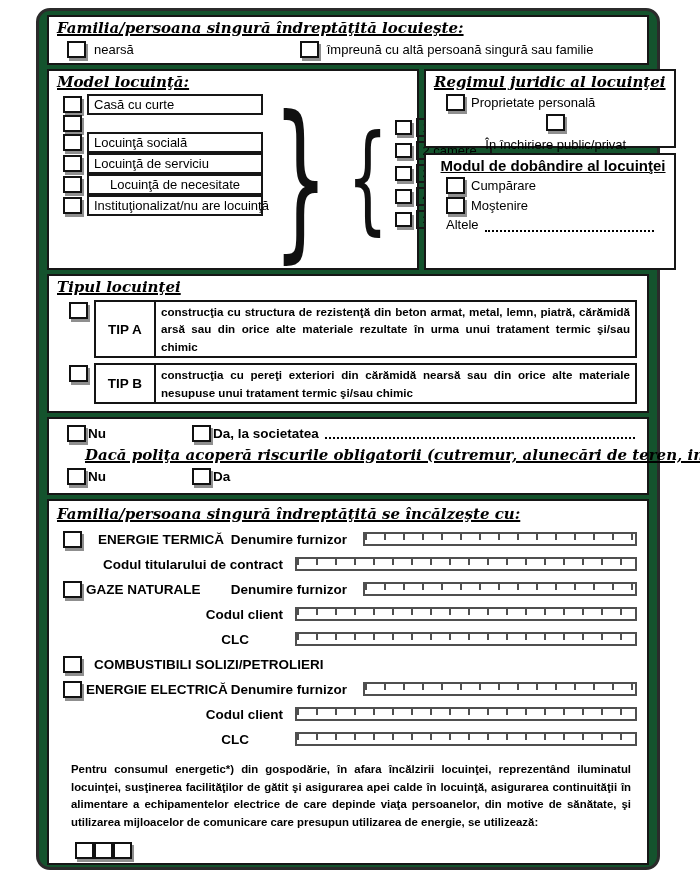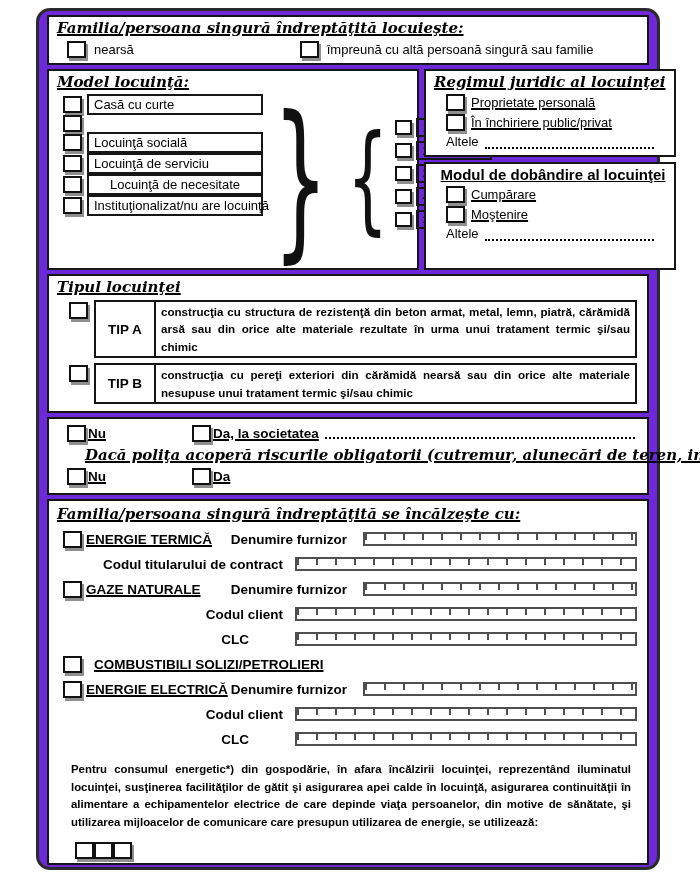--- a/index.html
+++ b/index.html
@@ -1,30 +1,30 @@
 <!DOCTYPE html>
 <html><head>
 <meta charset="utf-8">
 <style>
   html,body{margin:0;padding:0;background:#fff;}
   body{width:700px;height:879px;position:relative;overflow:hidden;
        font-family:"Liberation Sans",sans-serif;color:#000;}
   .sheet{position:absolute;left:36px;top:8px;width:624px;height:862px;
          border:3px solid #2b2b2b;border-radius:14px;box-sizing:border-box;
-         padding:4px 8px;display:flex;flex-direction:column;gap:4px;background:#6d28d9;}
+         padding:4px 8px;display:flex;flex-direction:column;gap:4px;background:#14532d;}
   .box{border:2px solid #161616;box-sizing:border-box;background:#fff;padding:2px 8px;}
   .script-title{font-family:"DejaVu Serif",serif;font-style:italic;font-weight:bold;
          font-size:15px;text-decoration:underline;text-decoration-thickness:1.5px;white-space:nowrap;}
   .sans-title{font-weight:bold;font-size:15px;text-decoration:underline;white-space:nowrap;text-align:right;}
   .cb{width:19px;height:17px;border:2px solid #111;background:#fff;
       box-shadow:2px 3px 0 0 #8f8f8f;flex:none;box-sizing:border-box;}
   .cb.small{width:17px;height:15px;}
   .lbl{font-size:13px;}
   .blbl{font-size:13.5px;font-weight:bold;white-space:nowrap;}
-  .ulbl{text-decoration:underline;text-decoration-thickness:1.5px;}
+  .ulbl{text-decoration-thickness:1.5px;}
   .dots{border-bottom:2px dotted #000;height:11px;box-sizing:border-box;}
   
   .s1-row{display:flex;align-items:center;margin:4px 0 3px 10px;}
   
   .sec2{display:flex;gap:5px;}
   .model-box{width:372px;flex:none;}
   .model-body{display:flex;align-items:flex-start;margin-top:3px;}
   .m-list{display:flex;flex-direction:column;gap:0;}
   .m-row{display:flex;align-items:center;gap:5px;}
   .m-label{border:2px solid #161616;width:176px;height:21px;font-size:13px;
@@ -127,27 +127,27 @@
           </div>
           <div class="r-row">
             <span class="cb small"></span>
             <span class="r-label">&gt; 4 camere</span>
           </div>
         </div>
       </div>
     </div>
 
     <div class="right-col">
-      <div class="box" style="height:88px;">
+      <div class="box" style="height:79px;">
         <div class="script-title">Regimul juridic al locuinţei</div>
         <div class="opt-row">
           <span class="cb"></span>
           <span class="lbl ulbl">Proprietate personală</span>
         </div>
-        <div class="opt-row" style="margin-top:0;">
+        <div class="opt-row" style="margin-top:0;flex-direction:column;">
           <span class="cb"></span>
           <span class="lbl ulbl">În închiriere public/privat</span>
         </div>
         <div class="alt-row">
           <span class="lbl">Altele</span>
           <span class="dots"></span>
         </div>
       </div>
       <div class="box" style="flex:1;">
         <div class="sans-title">Modul de dobândire al locuinţei</div>
@@ -203,21 +203,21 @@
       <span class="blbl ulbl">Da</span>
     </div>
   </div>
 
   <div class="box" style="flex:1;">
     <div class="script-title" style="margin-top:2px;">Familia/persoana singură îndreptăţită se încălzeşte cu:</div>
 
     <div class="h-row" style="margin-top:4px;">
       <div class="h-left">
         <span class="cb"></span>
-        <span class="blbl ulbl" style="margin-left:4px;">ENERGIE TERMICĂ</span>
+        <span class="blbl ulbl" style="margin-left:16px;">ENERGIE TERMICĂ</span>
         <span class="blbl" style="margin-left:auto;padding-right:16px;">Denumire furnizor</span>
       </div>
       <div class="comb"></div>
     </div>
 
     <div class="h-row">
       <div class="h-left2">
         <span class="blbl">Codul titularului de contract</span>
       </div>
       <div class="comb"></div>

